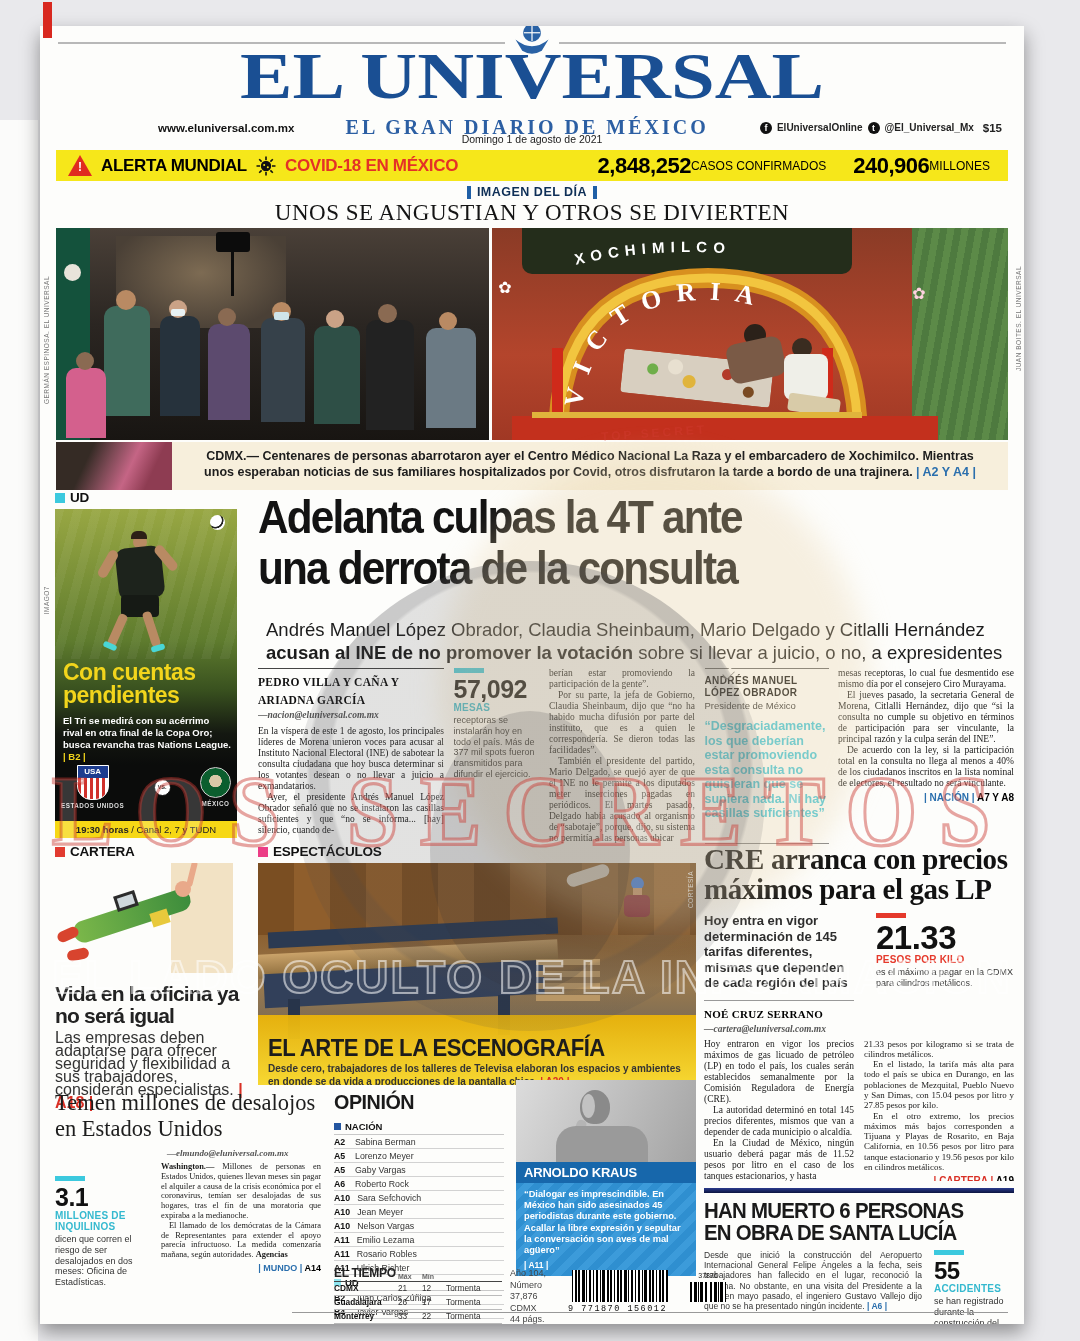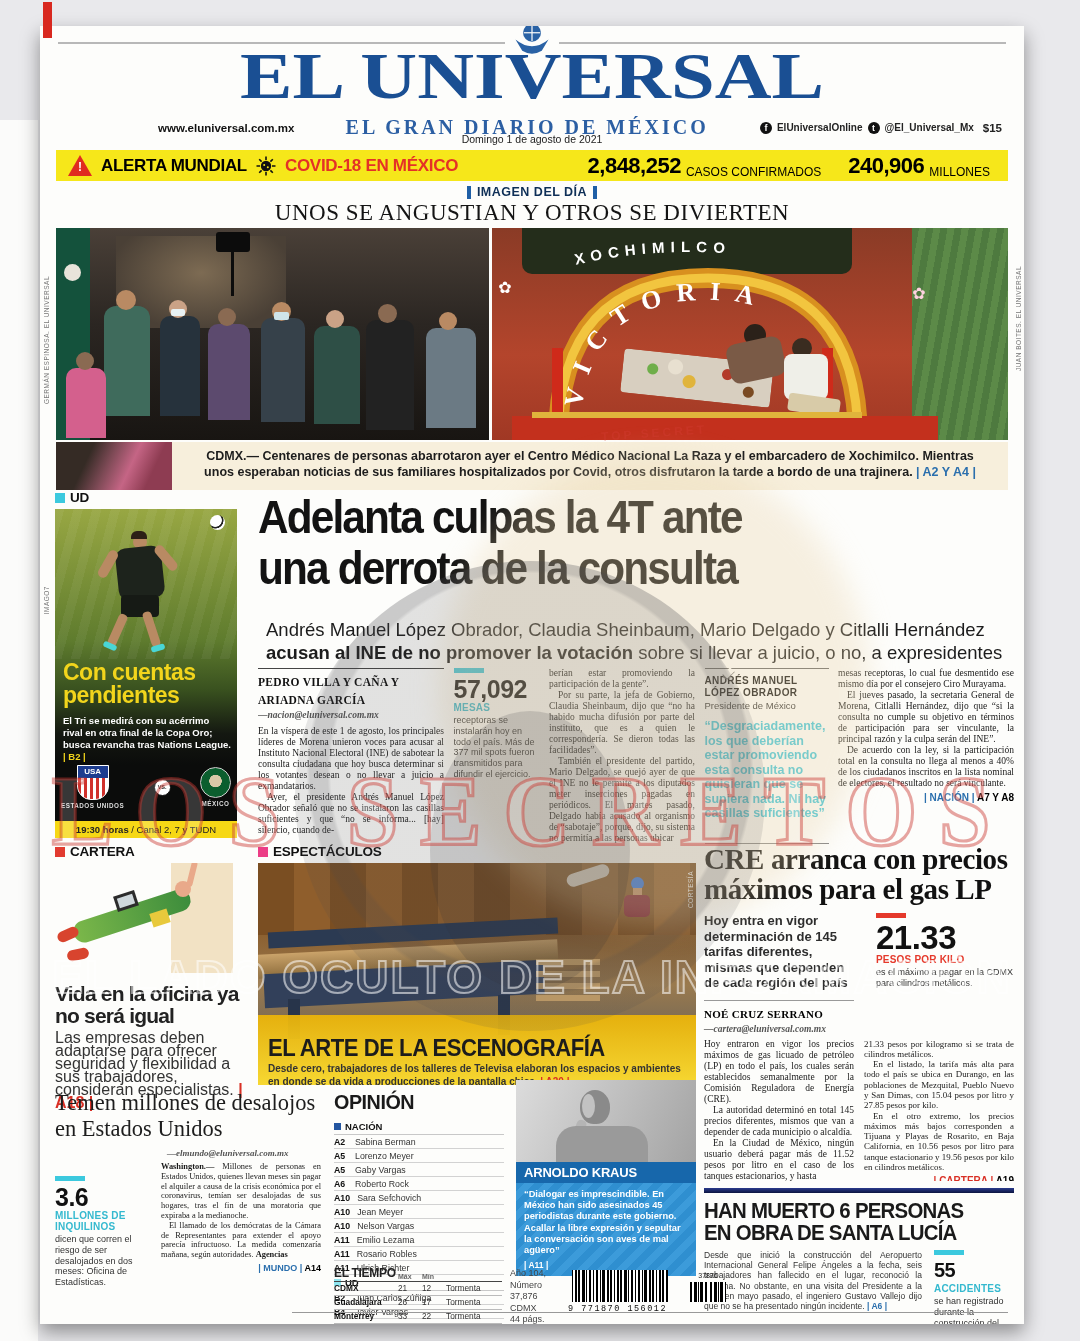--- a/index.html
+++ b/index.html
@@ -21,21 +21,21 @@
   .soc{width:12px;height:12px;border-radius:50%;background:#111;color:#fff;font:bold 9px/12px "Liberation Sans",sans-serif;text-align:center;display:inline-block}
   .mast-price{font-weight:bold;font-size:11.5px;margin-left:4px}
   .mast-date{left:0;right:0;top:107px;text-align:center;font-size:10.5px;color:#222}
 
   
   .alert{left:16px;right:16px;top:124px;height:31px;background:#f6e71a;display:flex;align-items:center;gap:9px;padding:0 12px;box-sizing:border-box}
   .warn{width:24px;height:21px;background:#e02b20;clip-path:polygon(50% 0,100% 100%,0 100%);position:relative;flex:0 0 auto}
   .warn i{position:absolute;left:0;right:0;bottom:2px;text-align:center;font-style:normal;color:#fff;font-weight:bold;font-size:12px}
   .alert-label{font-size:17px;font-weight:bold;letter-spacing:-.3px;white-space:nowrap}
   .alert-topic{font-size:17px;font-weight:bold;color:#e43127;letter-spacing:-.3px;white-space:nowrap}
-  .agroup{display:flex;align-items:flex-end;gap:5px;white-space:nowrap}
+  .agroup{display:flex;align-items:center;white-space:nowrap}
   .agroup .num{font-size:22px;font-weight:bold;letter-spacing:-.5px}
   .agroup .lbl{font-size:12px;font-weight:normal}
   .g-cases{margin-left:auto}
   .g-deaths{margin-left:18px;margin-right:6px}
 
   
   .tag-row{left:0;right:0;top:159px;text-align:center;font-size:0}
   .tag-row .bar{display:inline-block;width:4px;height:13px;background:#1f5fa6;vertical-align:middle;margin:0 6px}
   .tag-row b{font-size:12.5px;color:#0e2f57;letter-spacing:.5px;vertical-align:middle}
   .photo-head{left:0;right:0;top:174px;text-align:center;font-family:"Liberation Serif",serif;font-size:23px;color:#141414;letter-spacing:.5px}
@@ -125,21 +125,21 @@
   .ccol .paras p{font-size:8.9px;line-height:10.3px}
 
   
   .blue-rule{left:664px;top:1162px;width:310px;height:5px;background:linear-gradient(180deg,#2a3a8c,#0c1540)}
   .lucia{left:664px;top:1174px;width:310px}
   .lucia-head{margin:0;font-weight:bold;font-size:21.5px;line-height:22px;letter-spacing:-.8px;color:#1a1a1a;transform:scaleX(.95);transform-origin:left top;width:326px}
   .lucia-row{display:flex;margin-top:6px}
   .lucia-body{width:218px;font-size:8.5px;line-height:10.2px;text-align:justify;color:#333;margin:0}
   .lucia-body .blue{color:#2b6fad;font-weight:bold}
   .lucia-stat{flex:1;padding-left:12px;border-bottom:1px solid #999}
-  .lucia-stat .statv{font-size:20px;line-height:25px}
+  .lucia-stat .statv{font-size:24px;line-height:25px}
 
   
   .evict{left:15px;top:1064px;width:266px}
   .evict-head{margin:0;font-family:"Liberation Serif",serif;font-weight:normal;font-size:22.5px;line-height:26px;color:#1d1d1d}
   .evict-mail{font-family:"Liberation Serif",serif;font-style:italic;font-weight:bold;font-size:9px;color:#555;margin:6px 0 4px 112px}
   .evict-row{display:flex}
   .evict-stat{width:106px;padding-top:14px;box-sizing:border-box;padding-right:14px}
   .evict-body{flex:1}
   .evict-body p{margin:0;font-family:"Liberation Serif",serif;font-size:8.4px;line-height:9.8px;text-align:justify;color:#1a1a1a}
   .evict-body p.ind{text-indent:8px}
@@ -492,21 +492,21 @@
       </div>
     </div>
   </section>
 
   <section class="a evict">
     <h2 class="evict-head">Temen millones de desalojos en Estados Unidos</h2>
     <div class="evict-mail">—elmundo@eluniversal.com.mx</div>
     <div class="evict-row">
       <div class="evict-stat">
         <div class="cbar cyan"></div>
-        <b class="statv">3.6</b>
+        <b class="statv">3.1</b>
         <div class="statl cyan">MILLONES DE INQUILINOS</div>
         <div class="statt">dicen que corren el riesgo de ser desalojados en dos meses: Oficina de Estadísticas.</div>
       </div>
       <div class="evict-body">
         <p><b>Washington.—</b><span> Millones de personas en Estados Unidos, quienes llevan meses sin pagar el alquiler a causa de la crisis económica por el coronavirus, temían ser desalojadas de sus hogares, tras el fin de una moratoria que expiraba a la medianoche.</span></p>
         <p class="ind"><span>El llamado de los demócratas de la Cámara de Representantes para extender el apoyo parecía infructuoso. La medida comenzaría mañana, según autoridades. </span><b>Agencias</b></p>
         <div class="refline"><b class="blue">| MUNDO | </b><b>A14</b></div>
       </div>
     </div>
   </section>

